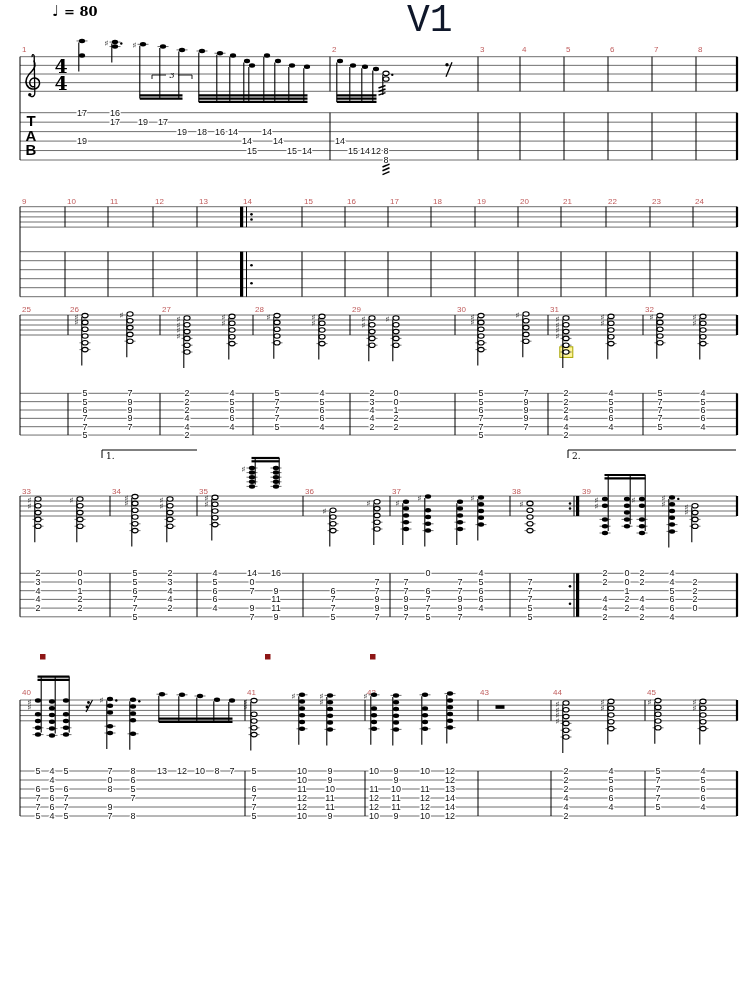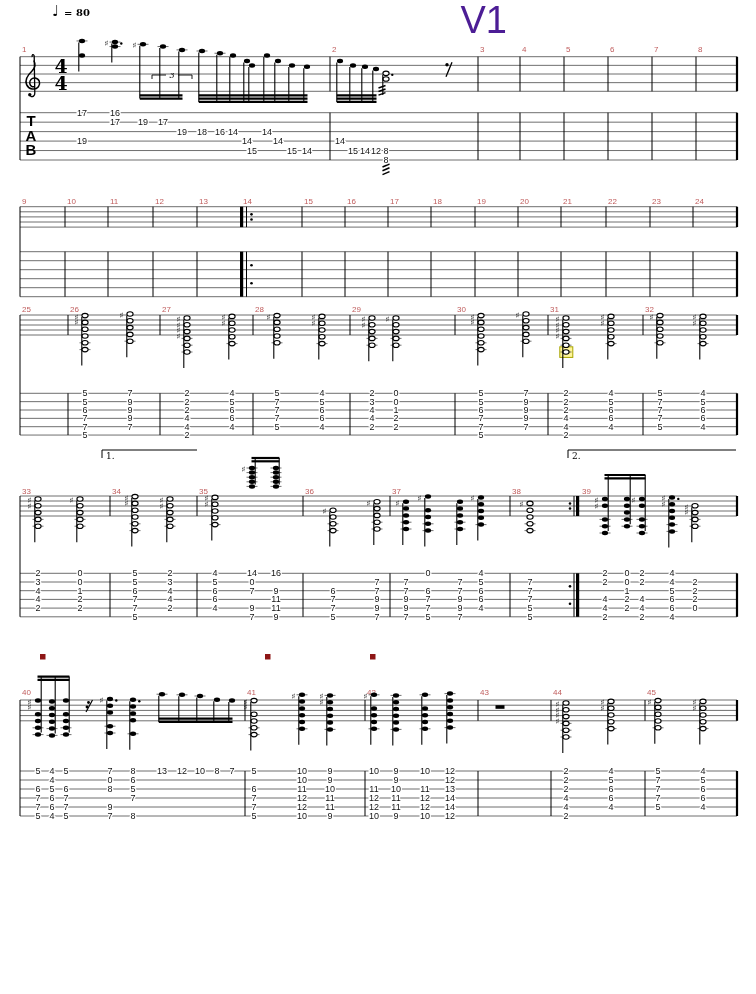--- a/index.html
+++ b/index.html
@@ -1,23 +1,23 @@
 <!DOCTYPE html>
 <html><head>
 <meta charset="utf-8">
 <style>
   html,body{margin:0;padding:0;background:#fff;}
   .stage{position:relative;width:756px;height:994px;background:#fff;overflow:hidden;
          font-family:"Liberation Sans",sans-serif;}
   #score{position:absolute;left:0;top:0;}
-  .title{position:absolute;left:407px;top:0px;width:100px;text-align:right;
-         font-family:Liberation Sans, sans-serif;font-size:38px;line-height:1.1;color:#4c1d95;}
+  .title{position:absolute;left:407px;top:0px;width:100px;text-align:left;
+         font-family:Liberation Mono, monospace;font-size:38px;line-height:1.1;color:#0f172a;}
   .tempo{position:absolute;left:52px;top:2px;color:#000;display:flex;align-items:baseline;gap:5px;}
   .tempo .note{font-size:15px;font-family:"DejaVu Sans",sans-serif;}
-  .tempo .val{font-size:10px;font-family:"DejaVu Serif",serif;font-weight:bold;}
+  .tempo .val{font-size:13px;font-family:"DejaVu Serif",serif;font-weight:bold;}
 </style>
 </head>
 <body>
 
 <div class="stage">
   <svg id="score" width="756" height="994" viewBox="0 0 756 994">
       <g>
         <line x1="20" y1="56.7" x2="737" y2="56.7" stroke="#4a4a4a" stroke-width="0.8"></line>
         <line x1="20" y1="65.35000000000001" x2="737" y2="65.35000000000001" stroke="#4a4a4a" stroke-width="0.8"></line>
         <line x1="20" y1="74" x2="737" y2="74" stroke="#4a4a4a" stroke-width="0.8"></line>

